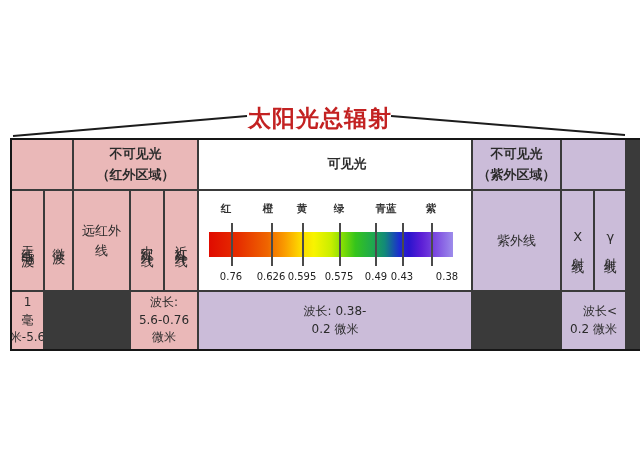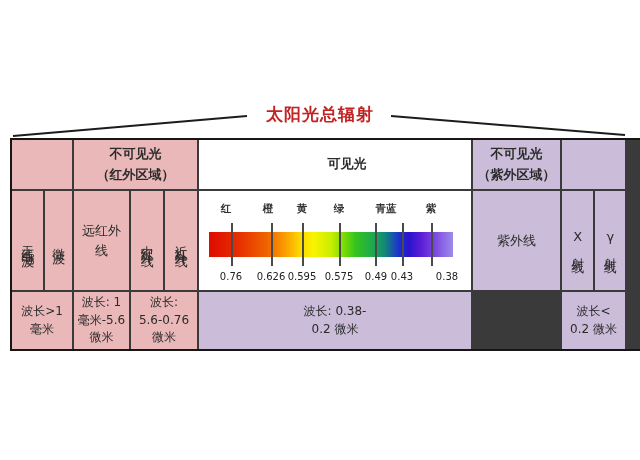--- a/index.html
+++ b/index.html
@@ -6,21 +6,21 @@
   body{
     width:640px;height:460px;background:#ffffff;
     font-family:"DejaVu Sans","Liberation Sans",sans-serif;
     color:#2b2b2b;position:relative;overflow:hidden;
   }
   #canvas{position:relative;width:640px;height:460px;}
 
   
   #title{
     position:absolute;top:103px;left:0;width:640px;height:22px;
-    text-align:center;font-size:17px;font-weight:bold;
+    text-align:center;font-size:23px;font-weight:bold;
     letter-spacing:1px;color:var(--title-color,#c32222);
   }
   #roof{position:absolute;top:0;left:0;pointer-events:none;}
 
   
   #grid{
     position:absolute;left:10px;top:138px;
     width:633px;height:213px;box-sizing:border-box;
     border:2px solid #161616;background:#3a3a3a;
     display:grid;gap:2px;
@@ -111,27 +111,25 @@
         <div class="spec-tick" style="left: 203px;"></div>
         <div class="spec-num" style="left: 203px;">0.43</div>
         <div class="spec-tick" style="left: 232px;"></div>
         <div class="spec-num" style="left: 232px; margin-left: 16px;">0.38</div>
       </div>
 
     <div class="cell purple">紫外线</div>
     <div class="cell purple vert">X射线</div>
     <div class="cell purple vert">γ射线</div>
 
-    <div class="cell pink pre sm" style="grid-column:1 / span 2;">波长&gt;1
-毫米</div>
     <div class="cell pink pre sm">波长: 1
 毫米-5.6
 微米</div>
     <div class="cell pink pre sm" style="grid-column:4 / span 2;">波长:
 5.6-0.76
 微米</div>
     <div class="cell purple pre sm">波长: 0.38-
 0.2 微米</div>
-    <div class="cell purple pre sm" style="grid-column:8 / span 2;">波长&lt;
+    <div class="cell purple pre sm" style="grid-column:8 / span 2;text-align:right;">波长&lt;
 0.2 微米</div>
 
   </div>
 </div>
 
 </body></html>

